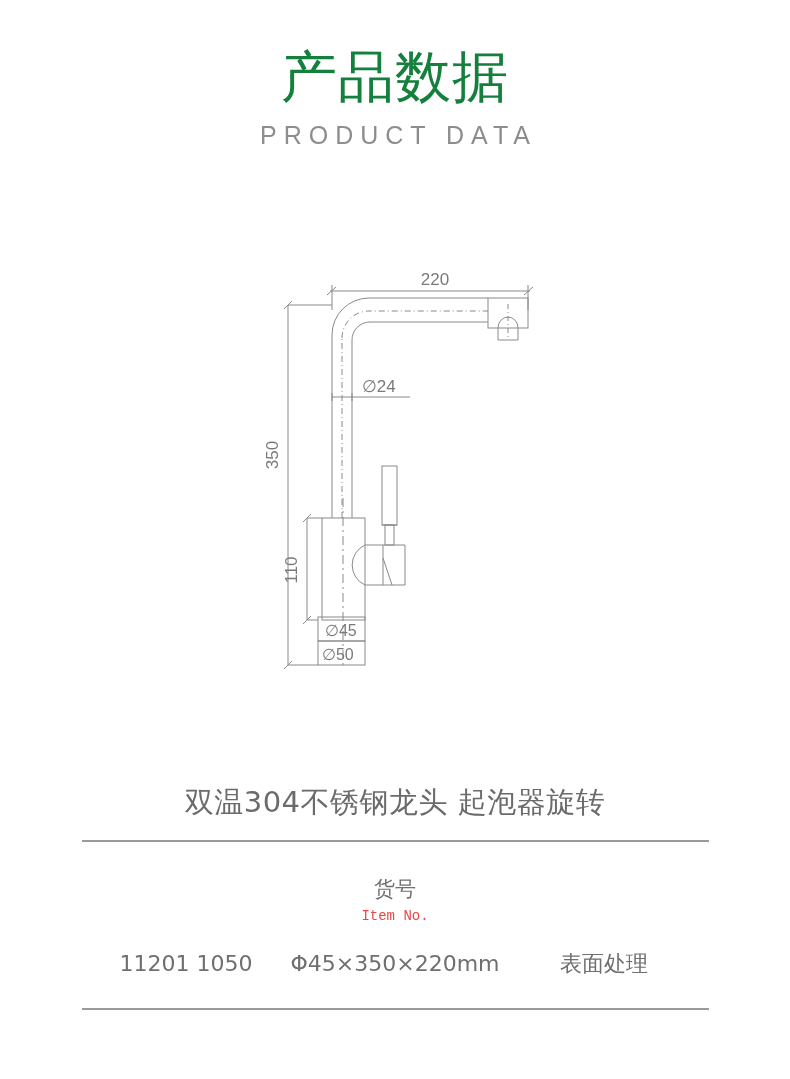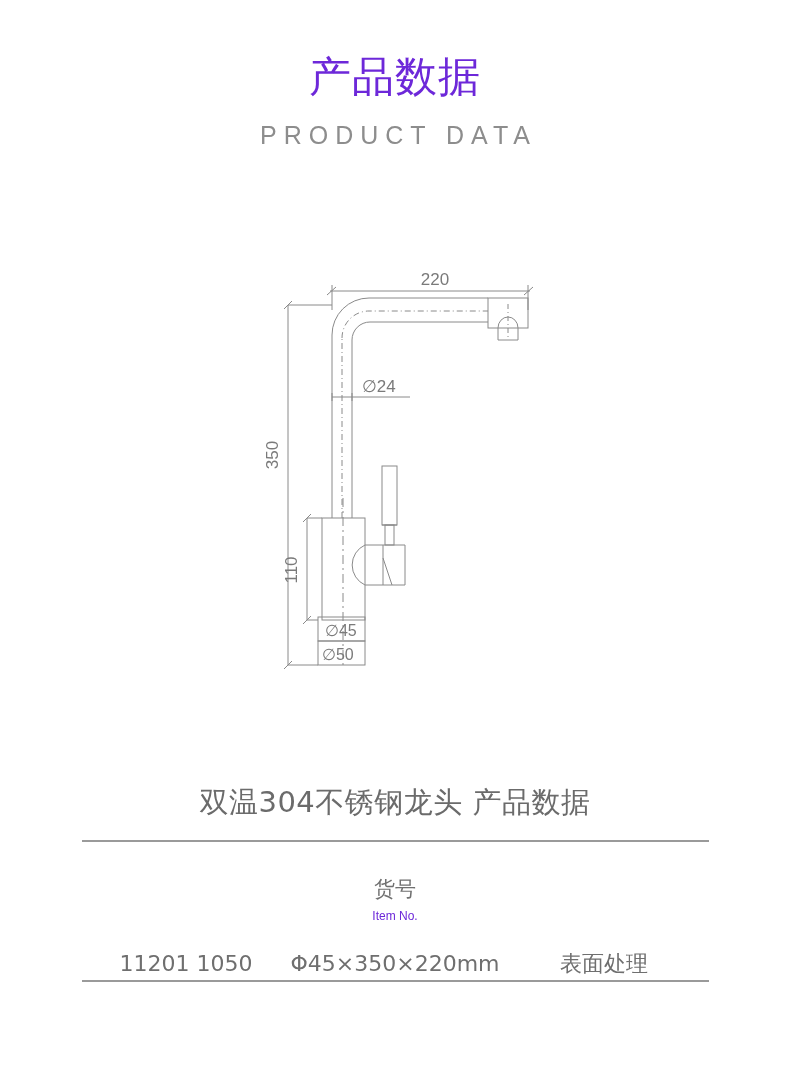--- a/index.html
+++ b/index.html
@@ -22,23 +22,23 @@
 
   
   .header {
     position: absolute;
     top: 48px;
     left: 0;
     width: 790px;
     text-align: center;
   }
   .title-cn {
-    font-size: 42px;
+    font-size: 56px;
     line-height: 58px;
-    color: #6d28d9;
+    color: #15803d;
     font-weight: 400;
     letter-spacing: 1px;
     font-family: "DejaVu Sans", "Liberation Sans", sans-serif;
   }
   .title-en {
     margin-top: 13px;
     font-size: 25px;
     line-height: 32px;
     color: #8d8d8d;
     letter-spacing: 7px;
@@ -93,30 +93,31 @@
     flex: 1 1 0;
     text-align: center;
   }
   .col-head-cn {
     font-size: 21px;
     line-height: 30px;
     color: #707070;
     font-family: "DejaVu Sans", "Liberation Sans", sans-serif;
   }
   .col-head-en {
-    font-size: 12px;
+    font-size: 14px;
     line-height: 24px;
-    color: #6d28d9;
-    font-family: Liberation Sans, sans-serif;
+    color: #ef4444;
+    font-family: Liberation Mono, monospace;
   }
   .values {
     display: flex;
     width: 627px;
     margin: 0 auto;
     padding-top: 20px;
+    padding-bottom: 28px;
   }
   .value {
     flex: 1 1 0;
     text-align: center;
     font-size: 22px;
     line-height: 32px;
     color: #6f6f6f;
     font-family: "DejaVu Sans", "Liberation Sans", sans-serif;
   }
 
@@ -209,21 +210,21 @@
       <text class="dim-text" x="435" y="45" text-anchor="middle">220</text>
       <text class="dim-text" x="278" y="215" text-anchor="middle" transform="rotate(-90 278 215)">350</text>
       <text class="dim-text" x="297" y="330" text-anchor="middle" transform="rotate(-90 297 330)">110</text>
       <text class="dim-text" x="362" y="152">∅24</text>
       <text class="dim-text-small" x="325" y="396">∅45</text>
       <text class="dim-text-small" x="322" y="420">∅50</text>
     </svg>
   </div>
 
   <div class="product-block">
-    <div class="product-name">双温304不锈钢龙头 产品数据</div>
+    <div class="product-name">双温304不锈钢龙头 起泡器旋转</div>
 
     <div class="divider"></div>
 
     <div class="table">
       <div class="col">
         <div class="col-head-cn">货号</div>
         <div class="col-head-en">Item No.</div>
       </div>
     </div>
 

